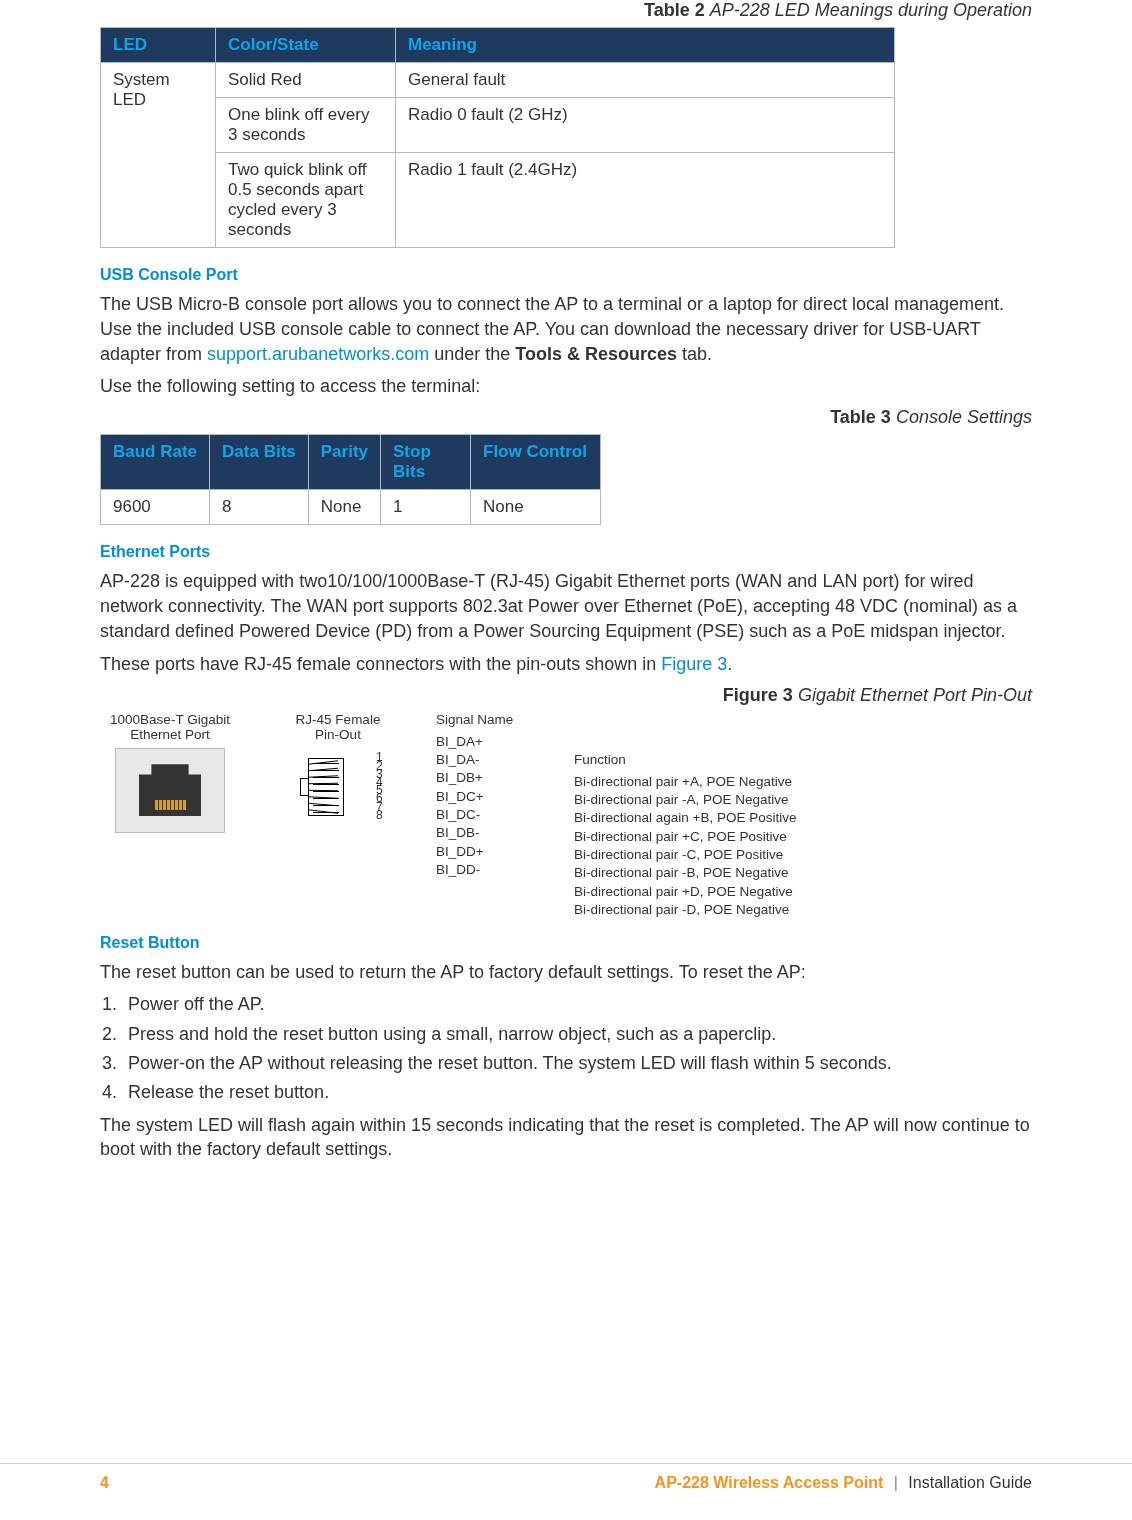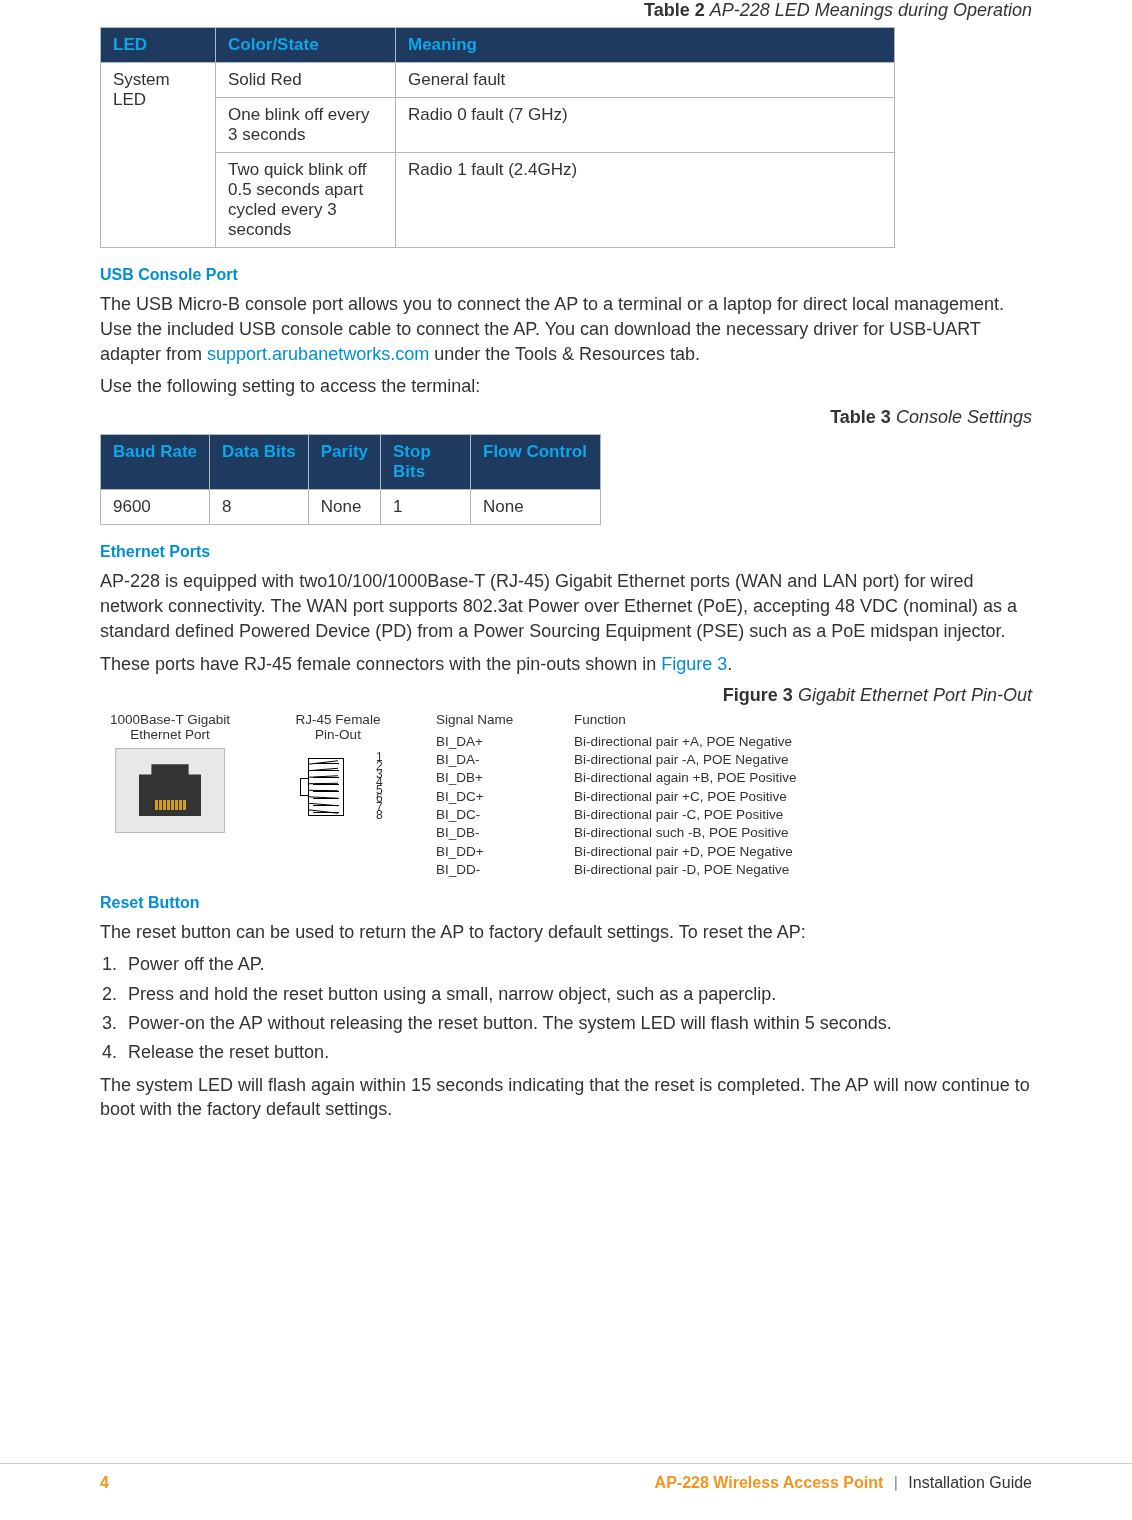--- a/index.html
+++ b/index.html
@@ -15,21 +15,21 @@
   }
   .table-caption { font-size: 18px; margin-bottom: 6px; text-align: right; }
   .table-caption .tnum { font-weight: 700; }
   .table-caption .ttitle { font-style: italic; }
   table { border-collapse: collapse; margin-bottom: 18px; }
   th, td { border: 1px solid #b0b8c0; padding: 7px 12px; text-align: left; vertical-align: top; font-size: 17px; }
   th { background: #1e3a5f; color: #0ea5e9; font-weight: 700; }
   .h2 { color: #008fd5; font-size: 16px; font-weight: 700; margin: 14px 0 6px; }
   p { margin: 8px 0; line-height: 1.38; }
   .link { color: #008fd5; }
-  .bold { font-weight: 400; margin-top: 46px; }
+  .bold { font-weight: 700; margin-top: 46px; }
   .figure-row { display: flex; gap: 38px; align-items: flex-start; margin: 6px 0 12px; font-size: 13.5px; }
   .figure-col { display: flex; flex-direction: column; align-items: center; }
   .figure-col .colhead { margin-bottom: 6px; text-align: center; }
   .port-illus {
     width: 110px; height: 85px; background: #e8e8e8; border: 1px solid #bbb;
     display: flex; align-items: center; justify-content: center;
   }
   .rj45-shape {
     width: 62px; height: 52px; background: #333; position: relative;
     clip-path: polygon(20% 0, 80% 0, 80% 20%, 100% 20%, 100% 100%, 0 100%, 0 20%, 20% 20%);
@@ -78,21 +78,21 @@
     </tr>
   </thead>
   <tbody>
     <tr>
       <td rowspan="3">System LED</td>
       <td>Solid Red</td>
       <td>General fault</td>
     </tr>
     <tr>
       <td>One blink off every 3 seconds</td>
-      <td>Radio 0 fault (7 GHz)</td>
+      <td>Radio 0 fault (2 GHz)</td>
     </tr>
     <tr>
       <td>Two quick blink off 0.5 seconds apart cycled every 3 seconds</td>
       <td>Radio 1 fault (2.4GHz)</td>
     </tr>
   </tbody>
 </table>
 
 <div class="h2">USB Console Port</div>
 <p>
@@ -199,28 +199,28 @@
         <div>BI_DA-</div>
         <div>BI_DB+</div>
         <div>BI_DC+</div>
         <div>BI_DC-</div>
         <div>BI_DB-</div>
         <div>BI_DD+</div>
         <div>BI_DD-</div>
       </div>
   </div>
   <div class="figure-col" style="align-items:flex-start;">
-    <div class="colhead" style="text-align:left;">Function</div>
+    <div class="colhead" style="text-align:left;margin-top:40px;">Function</div>
     <div class="func-list" id="func-list">
         <div>Bi-directional pair +A, POE Negative</div>
         <div>Bi-directional pair -A, POE Negative</div>
         <div>Bi-directional again +B, POE Positive</div>
         <div>Bi-directional pair +C, POE Positive</div>
         <div>Bi-directional pair -C, POE Positive</div>
-        <div>Bi-directional such -B, POE Positive</div>
+        <div>Bi-directional pair -B, POE Negative</div>
         <div>Bi-directional pair +D, POE Negative</div>
         <div>Bi-directional pair -D, POE Negative</div>
       </div>
   </div>
 </div>
 
 <div class="h2">Reset Button</div>
 <p>The reset button can be used to return the AP to factory default settings. To reset the AP:</p>
 <ol class="reset-steps" id="reset-steps">
     <li>Power off the AP.</li>

